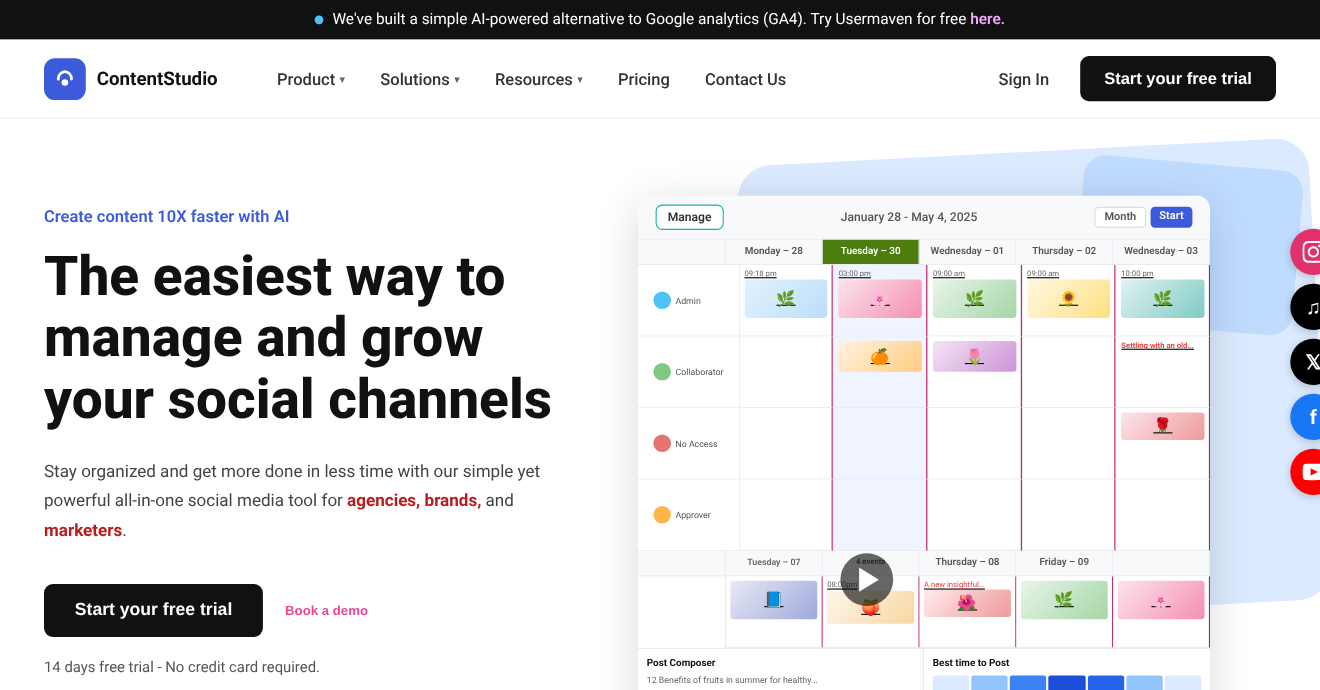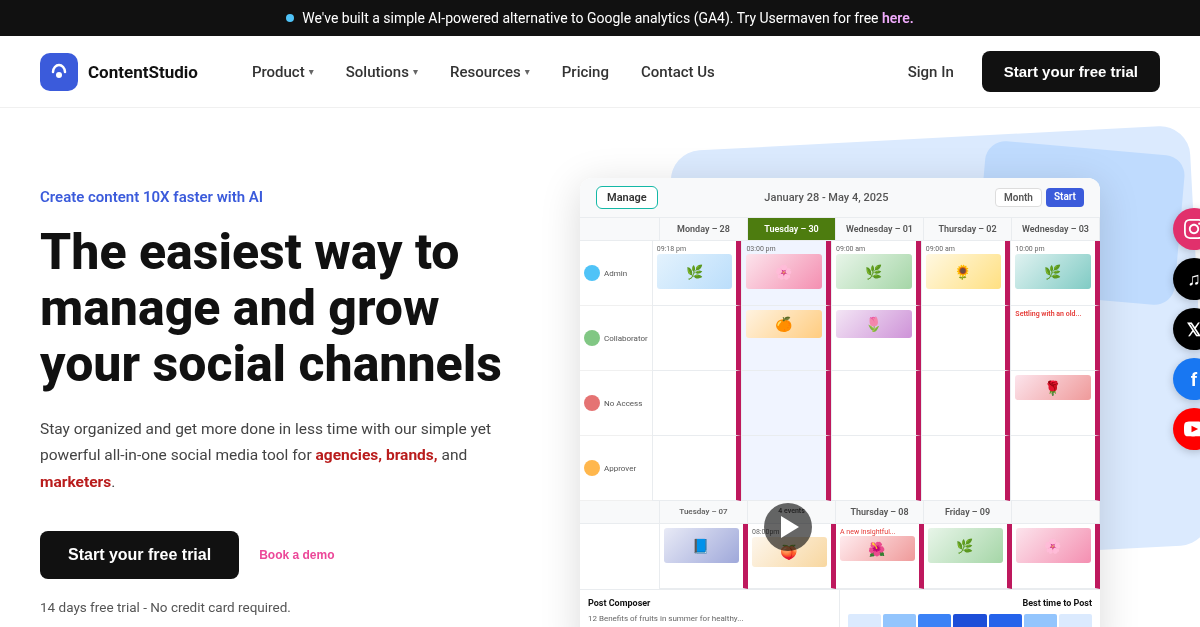--- a/index.html
+++ b/index.html
@@ -272,41 +272,42 @@
     .cal-header-cell.today {
       background: #4d7c0f;
       color: #fff;
     }
     .cal-role-col {
       display: flex;
       flex-direction: column;
       border-right: 1px solid #e9ecef;
     }
     .cal-role-cell {
-      padding: 8px 4px;
+      padding: 8px 14px;
       font-size: 9px;
       color: #555;
       border-bottom: 1px solid #f0f0f0;
       display: flex;
       align-items: center;
       gap: 4px;
       min-height: 65px;
     }
     .role-avatar {
       width: 16px; height: 16px;
       border-radius: 50%;
       background: #ccc;
       flex-shrink: 0;
     }
     .cal-day-cell {
-      border-right: 5px solid #be185d;
+      border-right: 1px solid #be185d;
       border-bottom: 1px solid #e9ecef;
       padding: 4px;
       min-height: 65px;
       background: #fff;
+      text-decoration: underline;
     }
     .post-card-img-placeholder {
       width: 100%;
       height: 35px;
       border-radius: 3px;
       background: linear-gradient(135deg, #e8f4fd, #c3e0f7);
       display: flex;
       align-items: center;
       justify-content: center;
       font-size: 14px;
@@ -336,21 +337,20 @@
     }
 
     .best-time-panel {
       padding: 8px;
     }
     .best-time-title {
       font-size: 9px;
       font-weight: 700;
       color: #111;
       margin-bottom: 6px;
-      text-align: right;
     }
     .heat-grid {
       display: grid;
       grid-template-columns: repeat(7, 1fr);
       gap: 2px;
     }
     .heat-cell {
       width: 100%;
       aspect-ratio: 1;
       border-radius: 2px;

